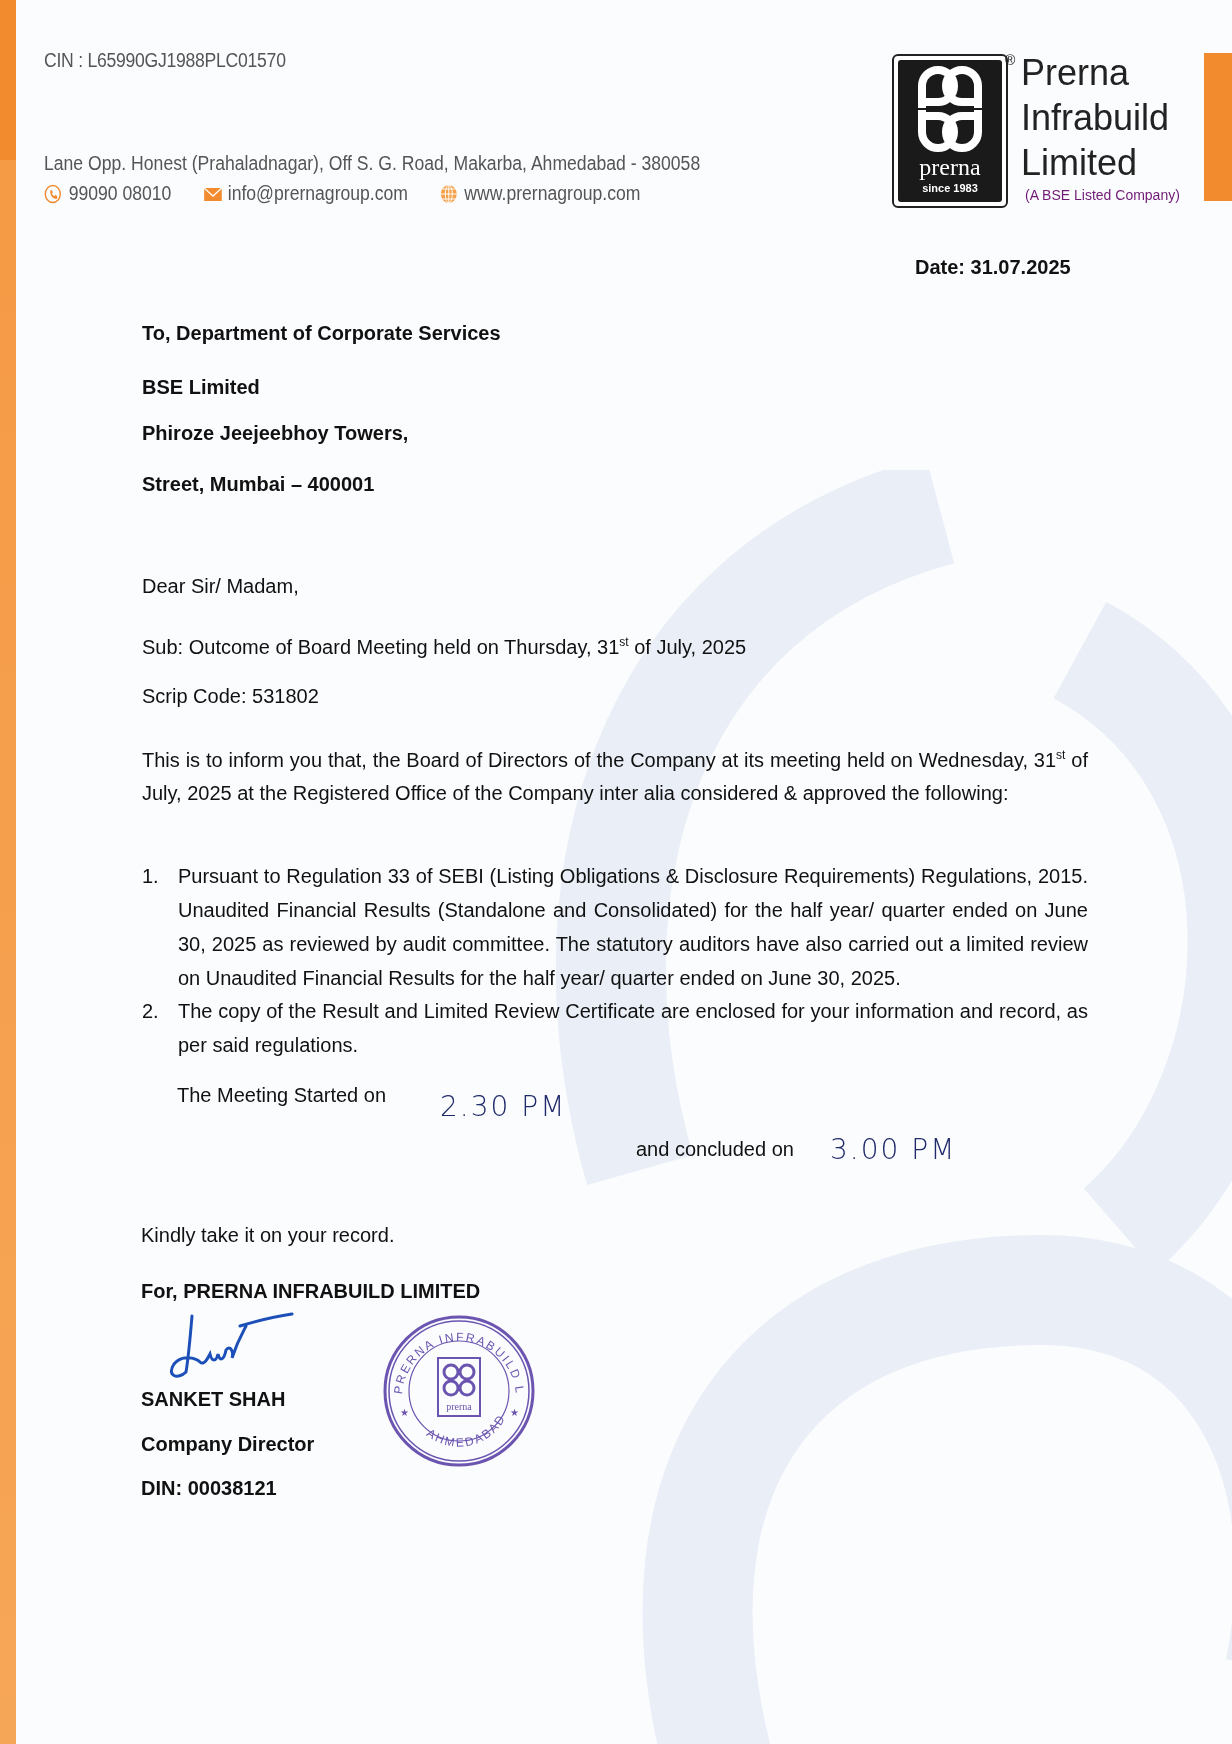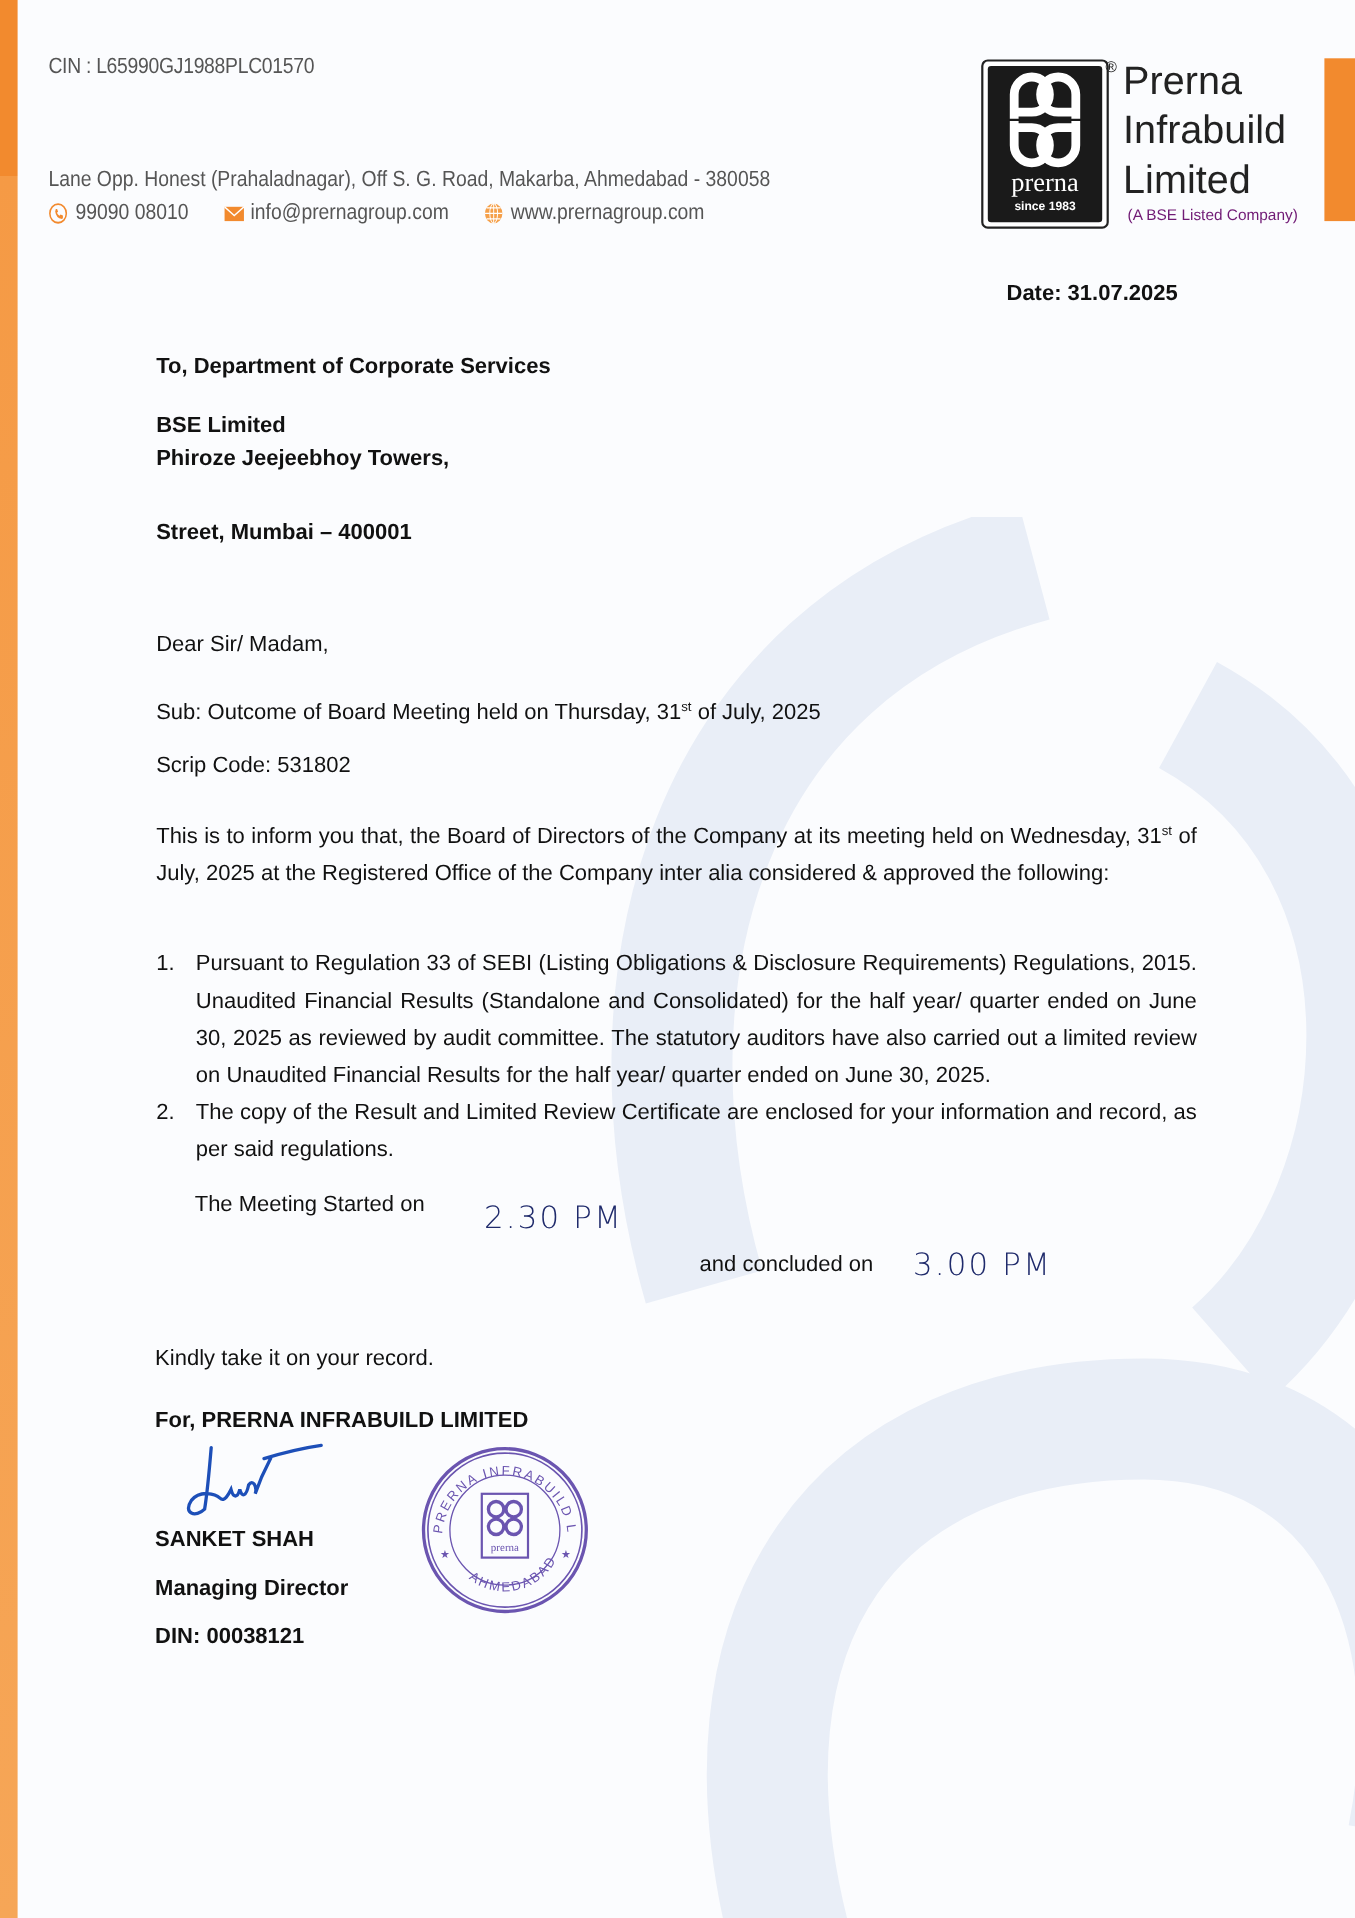--- a/index.html
+++ b/index.html
@@ -102,21 +102,21 @@
   <div>Infrabuild</div>
   <div>Limited</div>
 </div>
 <div class="company-sub">(A BSE Listed Company)</div>
 
 <div class="doc">
   <div class="abs bold date">Date: 31.07.2025</div>
 
   <div class="abs bold" style="left:142px;top:322px;">To, Department of Corporate Services</div>
   <div class="abs bold" style="left:142px;top:376px;">BSE Limited</div>
-  <div class="abs bold" style="left:142px;top:406px;">Phiroze Jeejeebhoy Towers,</div>
+  <div class="abs bold" style="left:142px;top:422px;">Phiroze Jeejeebhoy Towers,</div>
   <div class="abs bold" style="left:142px;top:473px;">Street, Mumbai – 400001</div>
 
   <div class="abs" style="left:142px;top:575px;">Dear Sir/ Madam,</div>
 
   <div class="abs" style="left:142px;top:635px;">
     <span>Sub: Outcome of Board Meeting held on Thursday, 31</span><sup>st</sup><span> of July, 2025</span>
   </div>
 
   <div class="abs" style="left:142px;top:685px;">Scrip Code: 531802</div>
 
@@ -141,21 +141,21 @@
   <div class="abs hand" style="left:830px;top:1133px;">3.00 PM</div>
 
   <div class="abs" style="left:141px;top:1224px;text-align:right;">Kindly take it on your record.</div>
   <div class="abs bold" style="left:141px;top:1280px;">For, PRERNA INFRABUILD LIMITED</div>
 
   <svg class="signature" viewBox="0 0 140 90">
     <path d="M32 16 C30 40 28 60 26 72 C18 80 6 76 14 64 C22 54 36 58 40 62 C44 66 48 58 50 54 C52 62 56 62 58 54 C60 62 64 60 66 50 C70 44 74 52 72 58 C78 40 84 30 86 26 M80 26 C100 20 118 16 132 14" fill="none" stroke="#1d4fb8" stroke-width="3" stroke-linecap="round"></path>
   </svg>
 
   <div class="abs bold" style="left:141px;top:1388px;">SANKET SHAH</div>
-  <div class="abs bold" style="left:141px;top:1433px;">Managing Director</div>
+  <div class="abs bold" style="left:141px;top:1433px;">Company Director</div>
   <div class="abs bold" style="left:141px;top:1477px;">DIN: 00038121</div>
 
   <svg class="stamp" viewBox="0 0 158 158">
     <defs>
       <path id="arcTop" d="M22 86 A57 57 0 0 1 136 86"></path>
       <path id="arcBot" d="M30 100 A52 52 0 0 0 128 100"></path>
     </defs>
     <circle cx="79" cy="79" r="74" fill="none" stroke="#6b55b0" stroke-width="3"></circle>
     <circle cx="79" cy="79" r="70" fill="none" stroke="#6b55b0" stroke-width="1.5"></circle>
     <circle cx="79" cy="79" r="50" fill="none" stroke="#6b55b0" stroke-width="1.2"></circle>

